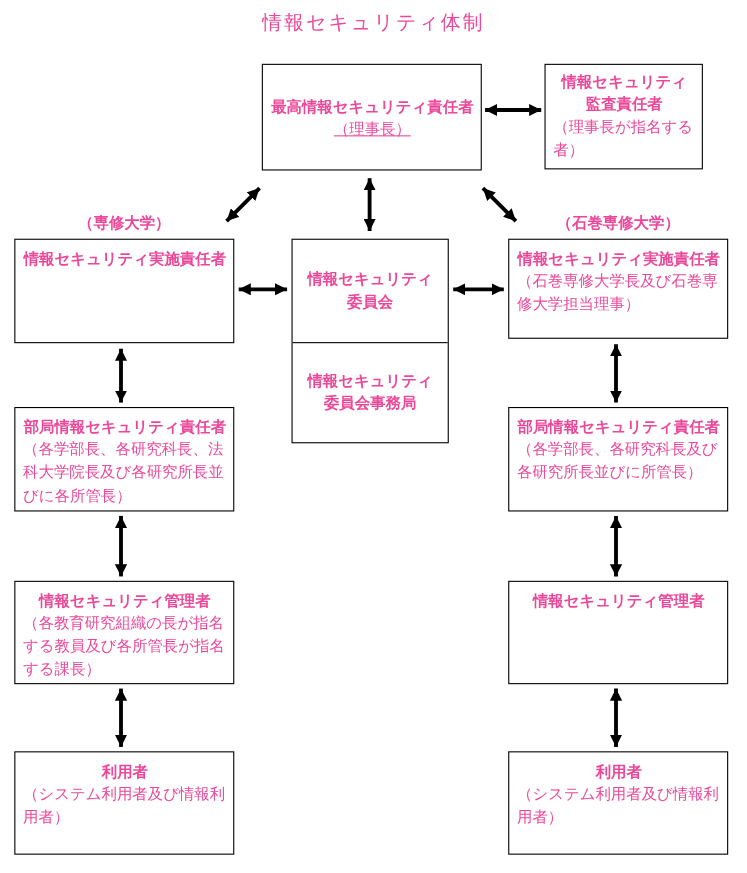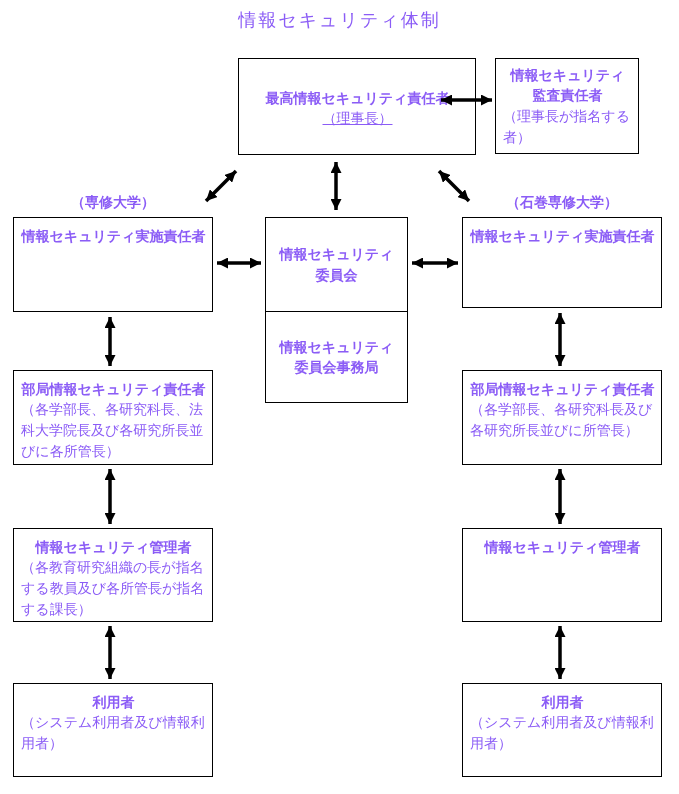--- a/index.html
+++ b/index.html
@@ -6,21 +6,21 @@
     margin: 0;
     padding: 0;
     background: #ffffff;
   }
   #page {
     position: relative;
     width: 679px;
     height: 794px;
     background: #ffffff;
     font-family: "DejaVu Serif", serif;
-    color: #8b5cf6;
+    color: #ec4899;
     overflow: hidden;
   }
   .page-title {
     position: absolute;
     left: 0;
     top: 8px;
     width: 100%;
     text-align: center;
     font-size: 18px;
     letter-spacing: 2px;
@@ -77,21 +77,21 @@
     stroke-width: 3.5;
   }
 </style>
 </head>
 <body>
 
 <div id="page">
 
   <div class="page-title">情報セキュリティ体制</div>
 
-  <div class="box center-v" style="left:238px; top:58px; width:238px; height:97px;">
+  <div class="box center-v" style="left:238px; top:58px; width:200px; height:97px;">
     <div class="box-title">最高情報セキュリティ責任者</div>
     <div class="box-note centered">（理事長）</div>
   </div>
 
   <div class="box" style="left:495px; top:58px; width:144px; height:96px; padding-top:6px;">
     <div class="box-title">情報セキュリティ</div>
     <div class="box-title">監査責任者</div>
     <div class="box-note">（理事長が指名する者）</div>
   </div>
 
@@ -123,20 +123,21 @@
     <div class="box-note">（各教育研究組織の長が指名する教員及び各所管長が指名する課長）</div>
   </div>
 
   <div class="box" style="left:13px; top:683px; width:200px; height:94px;">
     <div class="box-title">利用者</div>
     <div class="box-note">（システム利用者及び情報利用者）</div>
   </div>
 
   <div class="box" style="left:462px; top:217px; width:200px; height:91px;">
     <div class="box-title">情報セキュリティ実施責任者</div>
+    <div class="box-note">（石巻専修大学長及び石巻専修大学担当理事）</div>
   </div>
 
   <div class="box" style="left:462px; top:370px; width:200px; height:95px;">
     <div class="box-title">部局情報セキュリティ責任者</div>
     <div class="box-note">（各学部長、各研究科長及び各研究所長並びに所管長）</div>
   </div>
 
   <div class="box" style="left:462px; top:528px; width:200px; height:94px;">
     <div class="box-title">情報セキュリティ管理者</div>
   </div>

